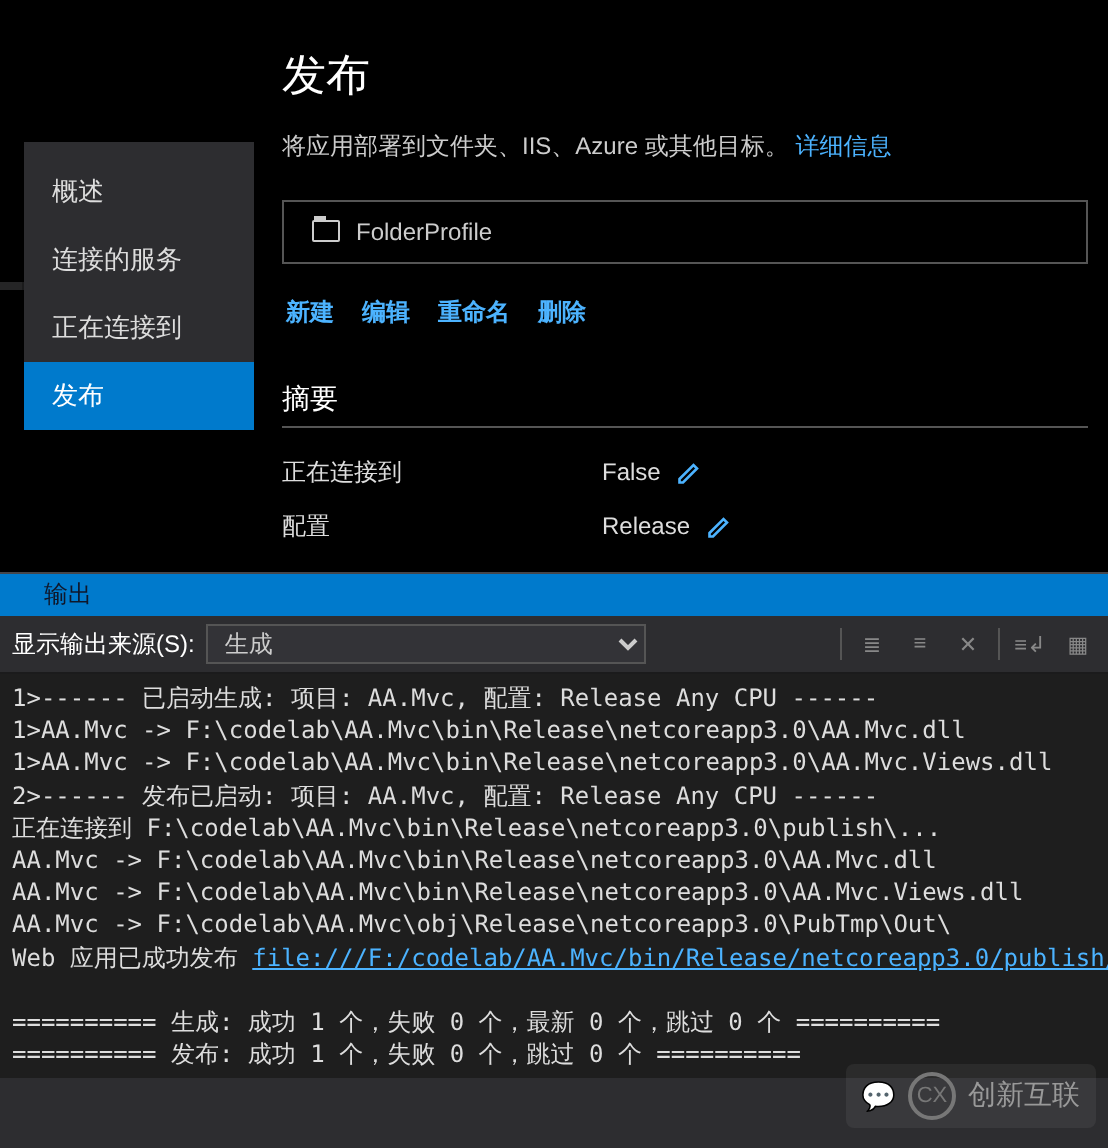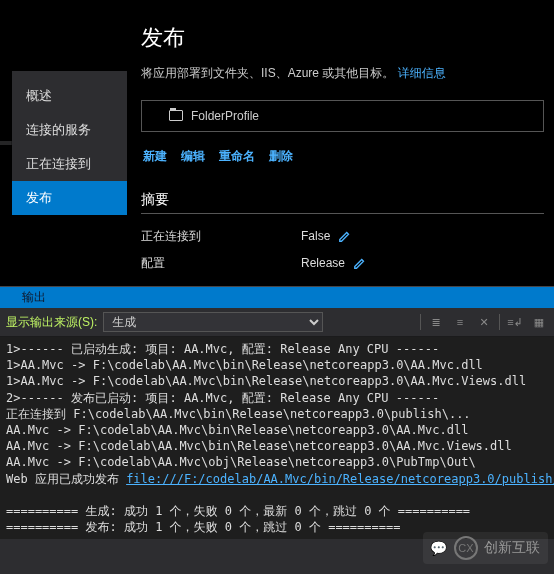--- a/index.html
+++ b/index.html
@@ -54,21 +54,21 @@
   margin-bottom: 12px;
 }
 .subtitle {
   font-size: 12px;
   color: #ccc;
   margin-bottom: 18px;
 }
 .link { color: #4cb3ff; cursor: pointer; }
 .profile-box {
   border: 1px solid #555;
-  padding: 8px 27px;
+  padding: 8px 14px;
   display: flex;
   align-items: center;
   gap: 8px;
   margin-bottom: 16px;
 }
 .profile-box .folder-icon {
   width: 14px; height: 11px;
   border: 1px solid #ccc;
   border-radius: 1px;
   position: relative;
@@ -139,21 +139,21 @@
   gap: 4px;
 }
 .output-toolbar {
   background: #2d2d30;
   padding: 4px 6px;
   display: flex;
   align-items: center;
   gap: 6px;
   border-bottom: 1px solid #1b1b1c;
 }
-.output-toolbar .lbl { color: #bef264; font-size: 12px; }
+.output-toolbar .lbl { color: #ffffff; font-size: 12px; }
 .output-toolbar select {
   background: #333337;
   color: #ccc;
   border: 1px solid #555;
   font-size: 12px;
   padding: 1px 16px 1px 4px;
   width: 220px;
 }
 .tool-icons {
   margin-left: auto;

